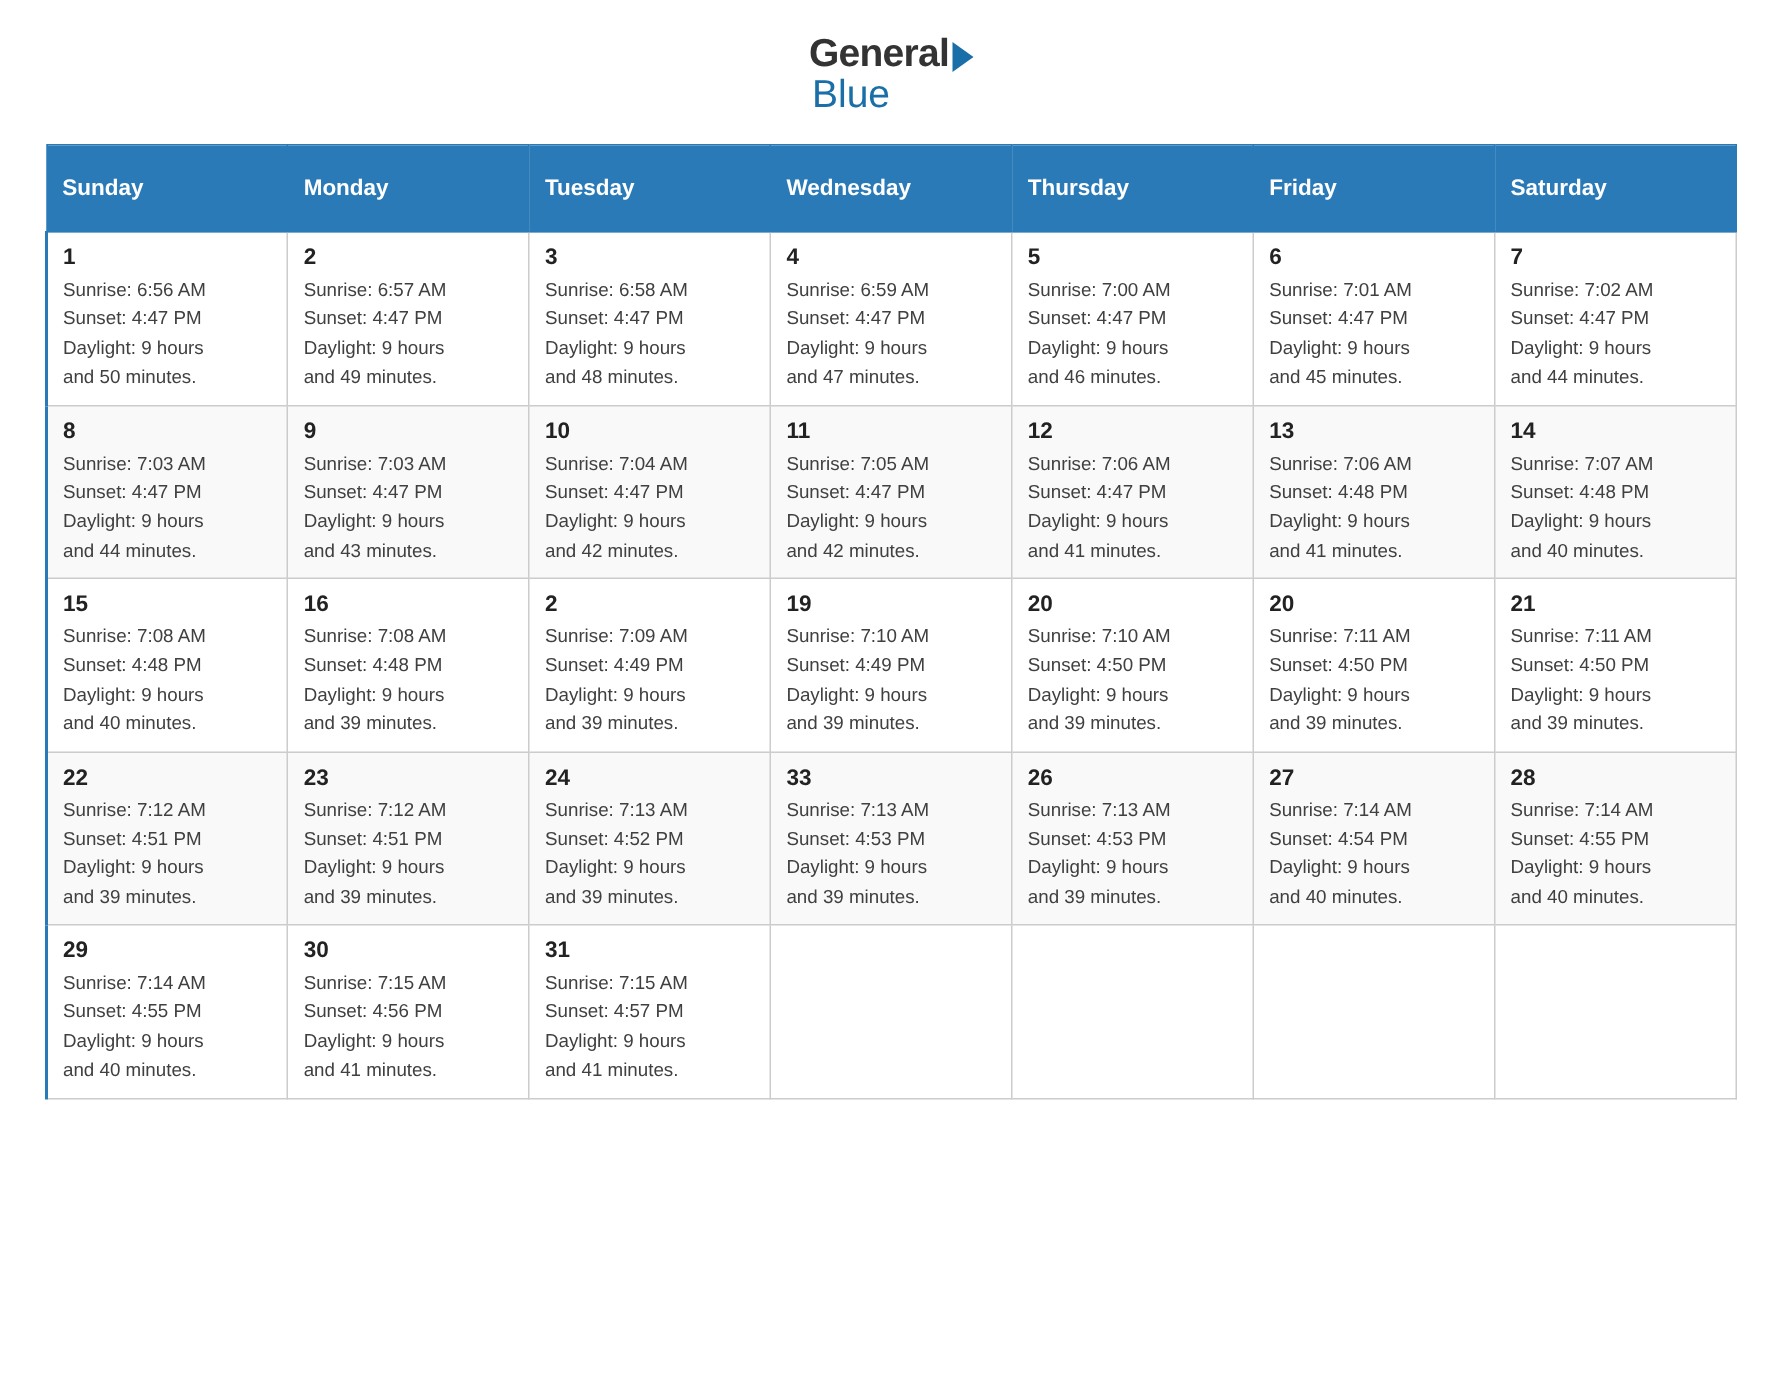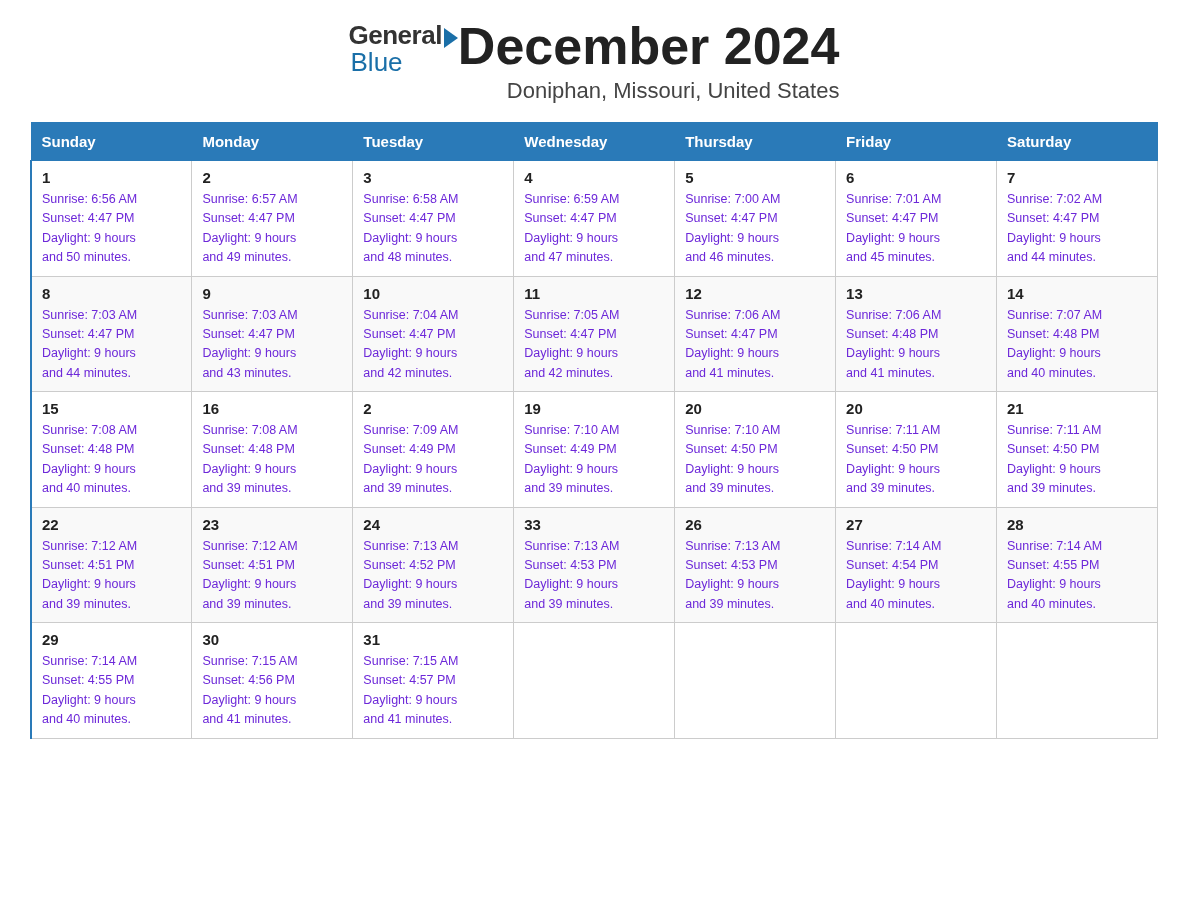--- a/index.html
+++ b/index.html
@@ -64,21 +64,21 @@
     table {
       width: 100%;
       border-collapse: collapse;
       table-layout: fixed;
     }
     thead tr th {
       background-color: #2a7ab8;
       color: #fff;
       font-size: 15px;
       font-weight: bold;
-      padding: 10px 10px;
+      padding: 20px 10px;
       text-align: left;
       border: 1px solid #2a7ab8;
     }
     tbody tr td {
       vertical-align: top;
       padding: 8px 10px;
       border: 1px solid #ccc;
       font-size: 12.5px;
       color: #333;
       min-height: 90px;
@@ -87,21 +87,21 @@
     .day-number {
       font-size: 15px;
       font-weight: bold;
       color: #222;
       margin-bottom: 4px;
       display: block;
     }
     .day-info {
       font-size: 12.5px;
       line-height: 1.55;
-      color: #6d28d9;
+      color: #404040;
     }
     tbody tr:nth-child(odd) td {
       background: #fff;
     }
     tbody tr:nth-child(even) td {
       background: #f9f9f9;
     }
     td.empty {
       background: #fff;
     }
@@ -112,24 +112,20 @@
 </head>
 <body>
 
 <div class="header">
   <div class="logo">
     <div class="logo-top">
       <span class="logo-general">General</span>
       <div class="logo-arrow"></div>
     </div>
     <span class="logo-blue">Blue</span>
-  </div>
-  <div class="title-section">
-    <div class="month-title">December 2024</div>
-    <div class="location">Doniphan, Missouri, United States</div>
   </div>
 </div>
 
 <table>
   <thead>
     <tr>
     <th>Sunday</th>
         <th>Monday</th>
         <th>Tuesday</th>
         <th>Wednesday</th>

